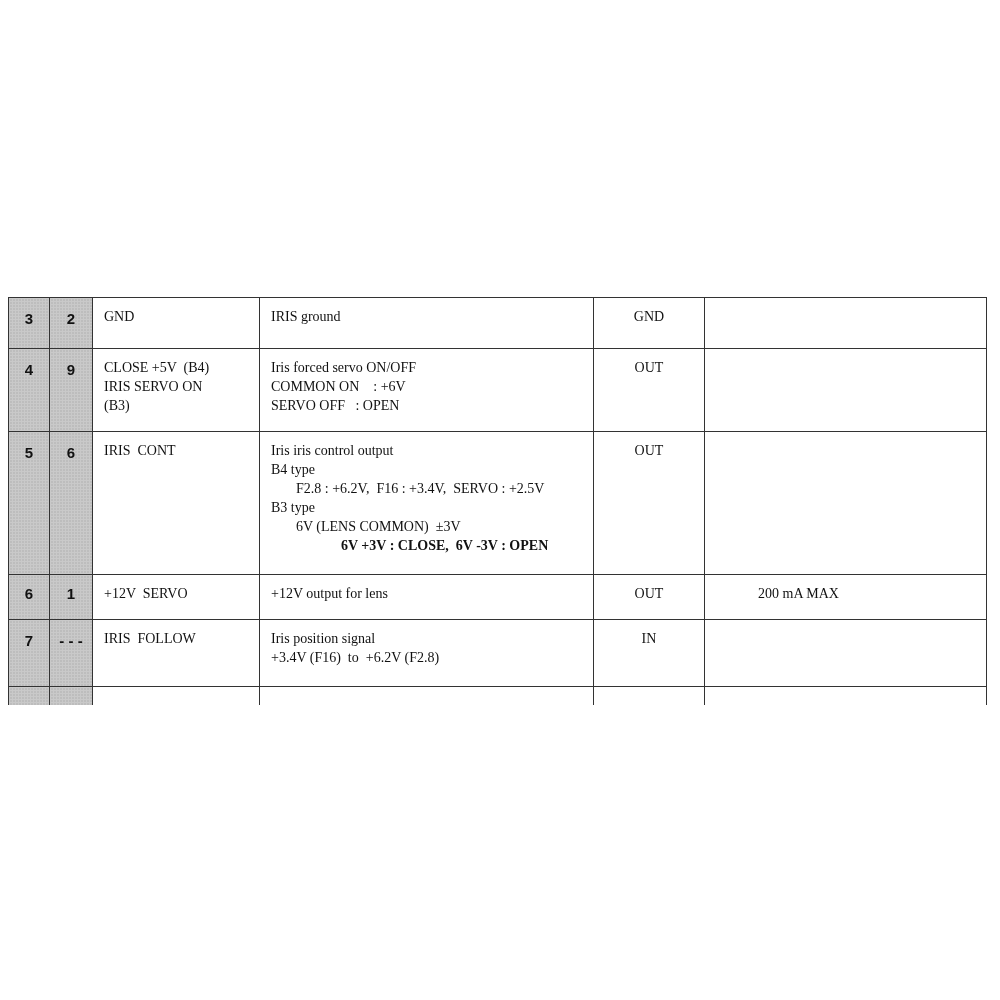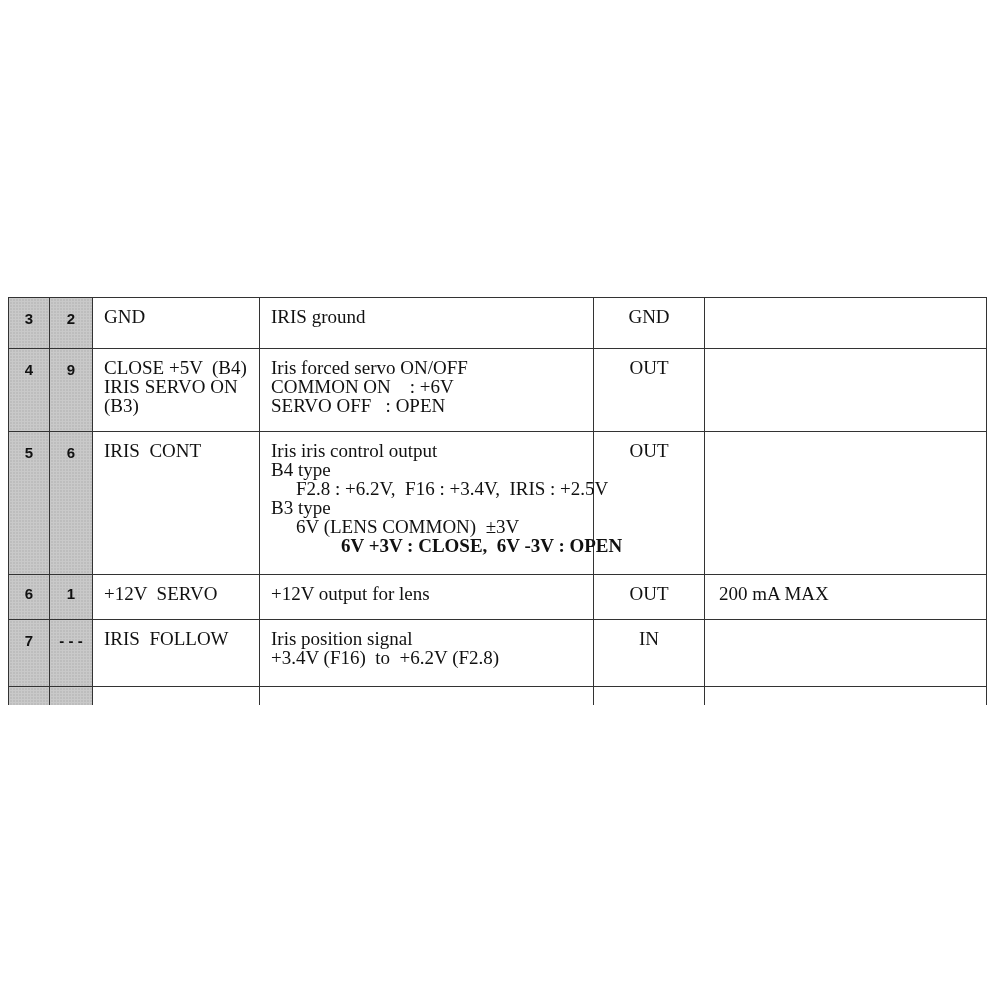--- a/index.html
+++ b/index.html
@@ -1,29 +1,29 @@
 <!DOCTYPE html>
 <html><head>
   <meta charset="utf-8">
   <style>
     html, body { margin: 0; padding: 0; background: #ffffff; }
     body { width: 1000px; height: 1000px; position: relative; overflow: hidden;
            font-family: "Liberation Serif", "DejaVu Serif", serif; color: #111; }
     .table-wrap { position: absolute; left: 8px; top: 297px; width: 978px; height: 346px; }
     table { border-collapse: collapse; table-layout: fixed; width: 978px; }
-    td { border: 1.5px solid #333; vertical-align: top; padding: 0; font-size: 19px; line-height: 19px; }
+    td { border: 1.5px solid #333; vertical-align: top; padding: 0; font-size: 14px; line-height: 19px; }
     td.pin { background: #c9c9c9;
              background-image: radial-gradient(#9a9a9a 0.6px, transparent 0.8px);
              background-size: 3px 3px;
              font-family: "Liberation Sans", "DejaVu Sans", sans-serif; font-weight: bold;
              text-align: center; font-size: 15px; padding-top: 11px; }
     td.sig { padding: 9px 0 0 11px; }
     td.desc { padding: 9px 0 0 11px; }
     td.io { text-align: center; padding-top: 9px; }
-    td.rem { padding: 9px 0 0 14px; margin-left: 19px; }
+    td.rem { padding: 9px 0 0 53px; margin-left: 19px; }
     .line { display: block; white-space: pre; }
     .ind1 { padding-left: 25px; }
     .ind2 { padding-left: 70px; font-weight: bold; }
     tr.r1 td { height: 39px; }
     tr.r2 td { height: 71px; }
     tr.r3 td { height: 131px; }
     tr.r4 td { height: 35px; }
     tr.r5 td { height: 55px; }
     tr.r6 td { height: 7px; border-bottom: none; }
     tr.r4 td.pin, tr.r4 td.sig, tr.r4 td.desc, tr.r4 td.io, tr.r4 td.rem { padding-top: 9px; }
@@ -72,21 +72,21 @@
       </tr>
       <tr class="r3">
         <td class="pin">5</td>
         <td class="pin">6</td>
         <td class="sig">
           <span class="line">IRIS  CONT</span>
         </td>
         <td class="desc">
           <span class="line">Iris iris control output</span>
           <span class="line">B4 type</span>
-          <span class="line ind1">F2.8 : +6.2V,  F16 : +3.4V,  IRIS : +2.5V</span>
+          <span class="line ind1">F2.8 : +6.2V,  F16 : +3.4V,  SERVO : +2.5V</span>
           <span class="line">B3 type</span>
           <span class="line ind1">6V (LENS COMMON)  ±3V</span>
           <span class="line ind2">6V +3V : CLOSE,  6V -3V : OPEN</span>
         </td>
         <td class="io">OUT</td>
         <td class="rem"></td>
       </tr>
       <tr class="r4">
         <td class="pin">6</td>
         <td class="pin">1</td>

